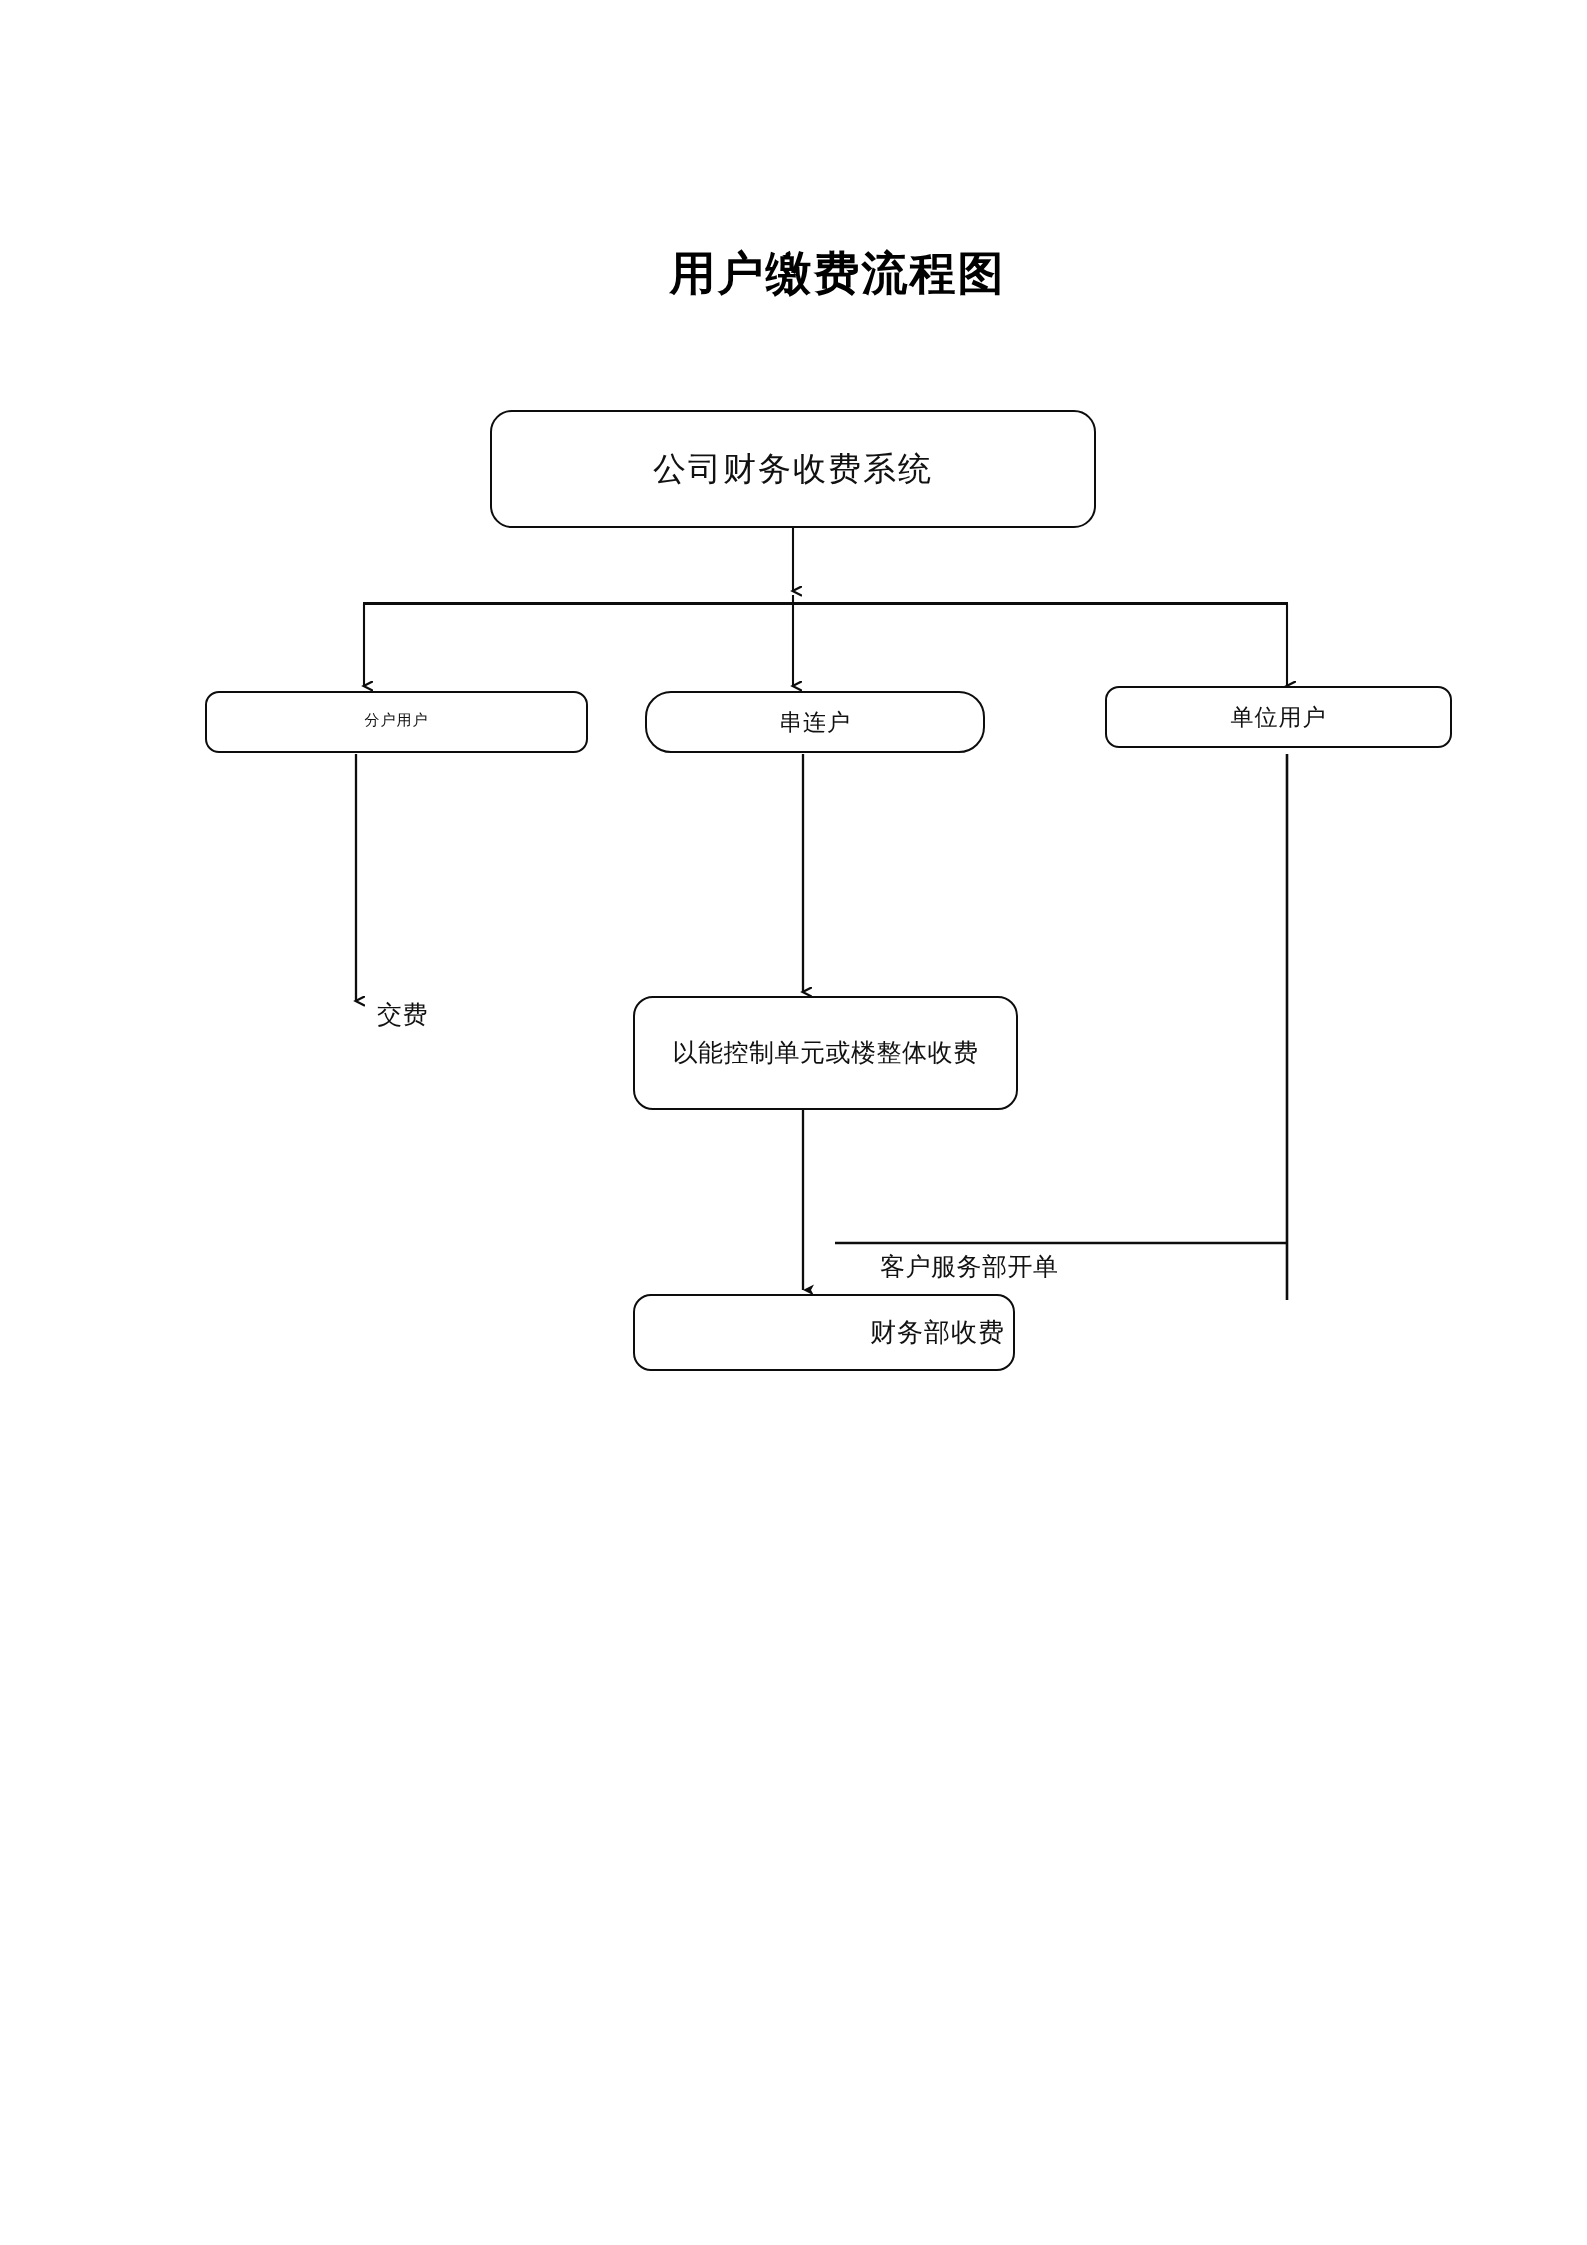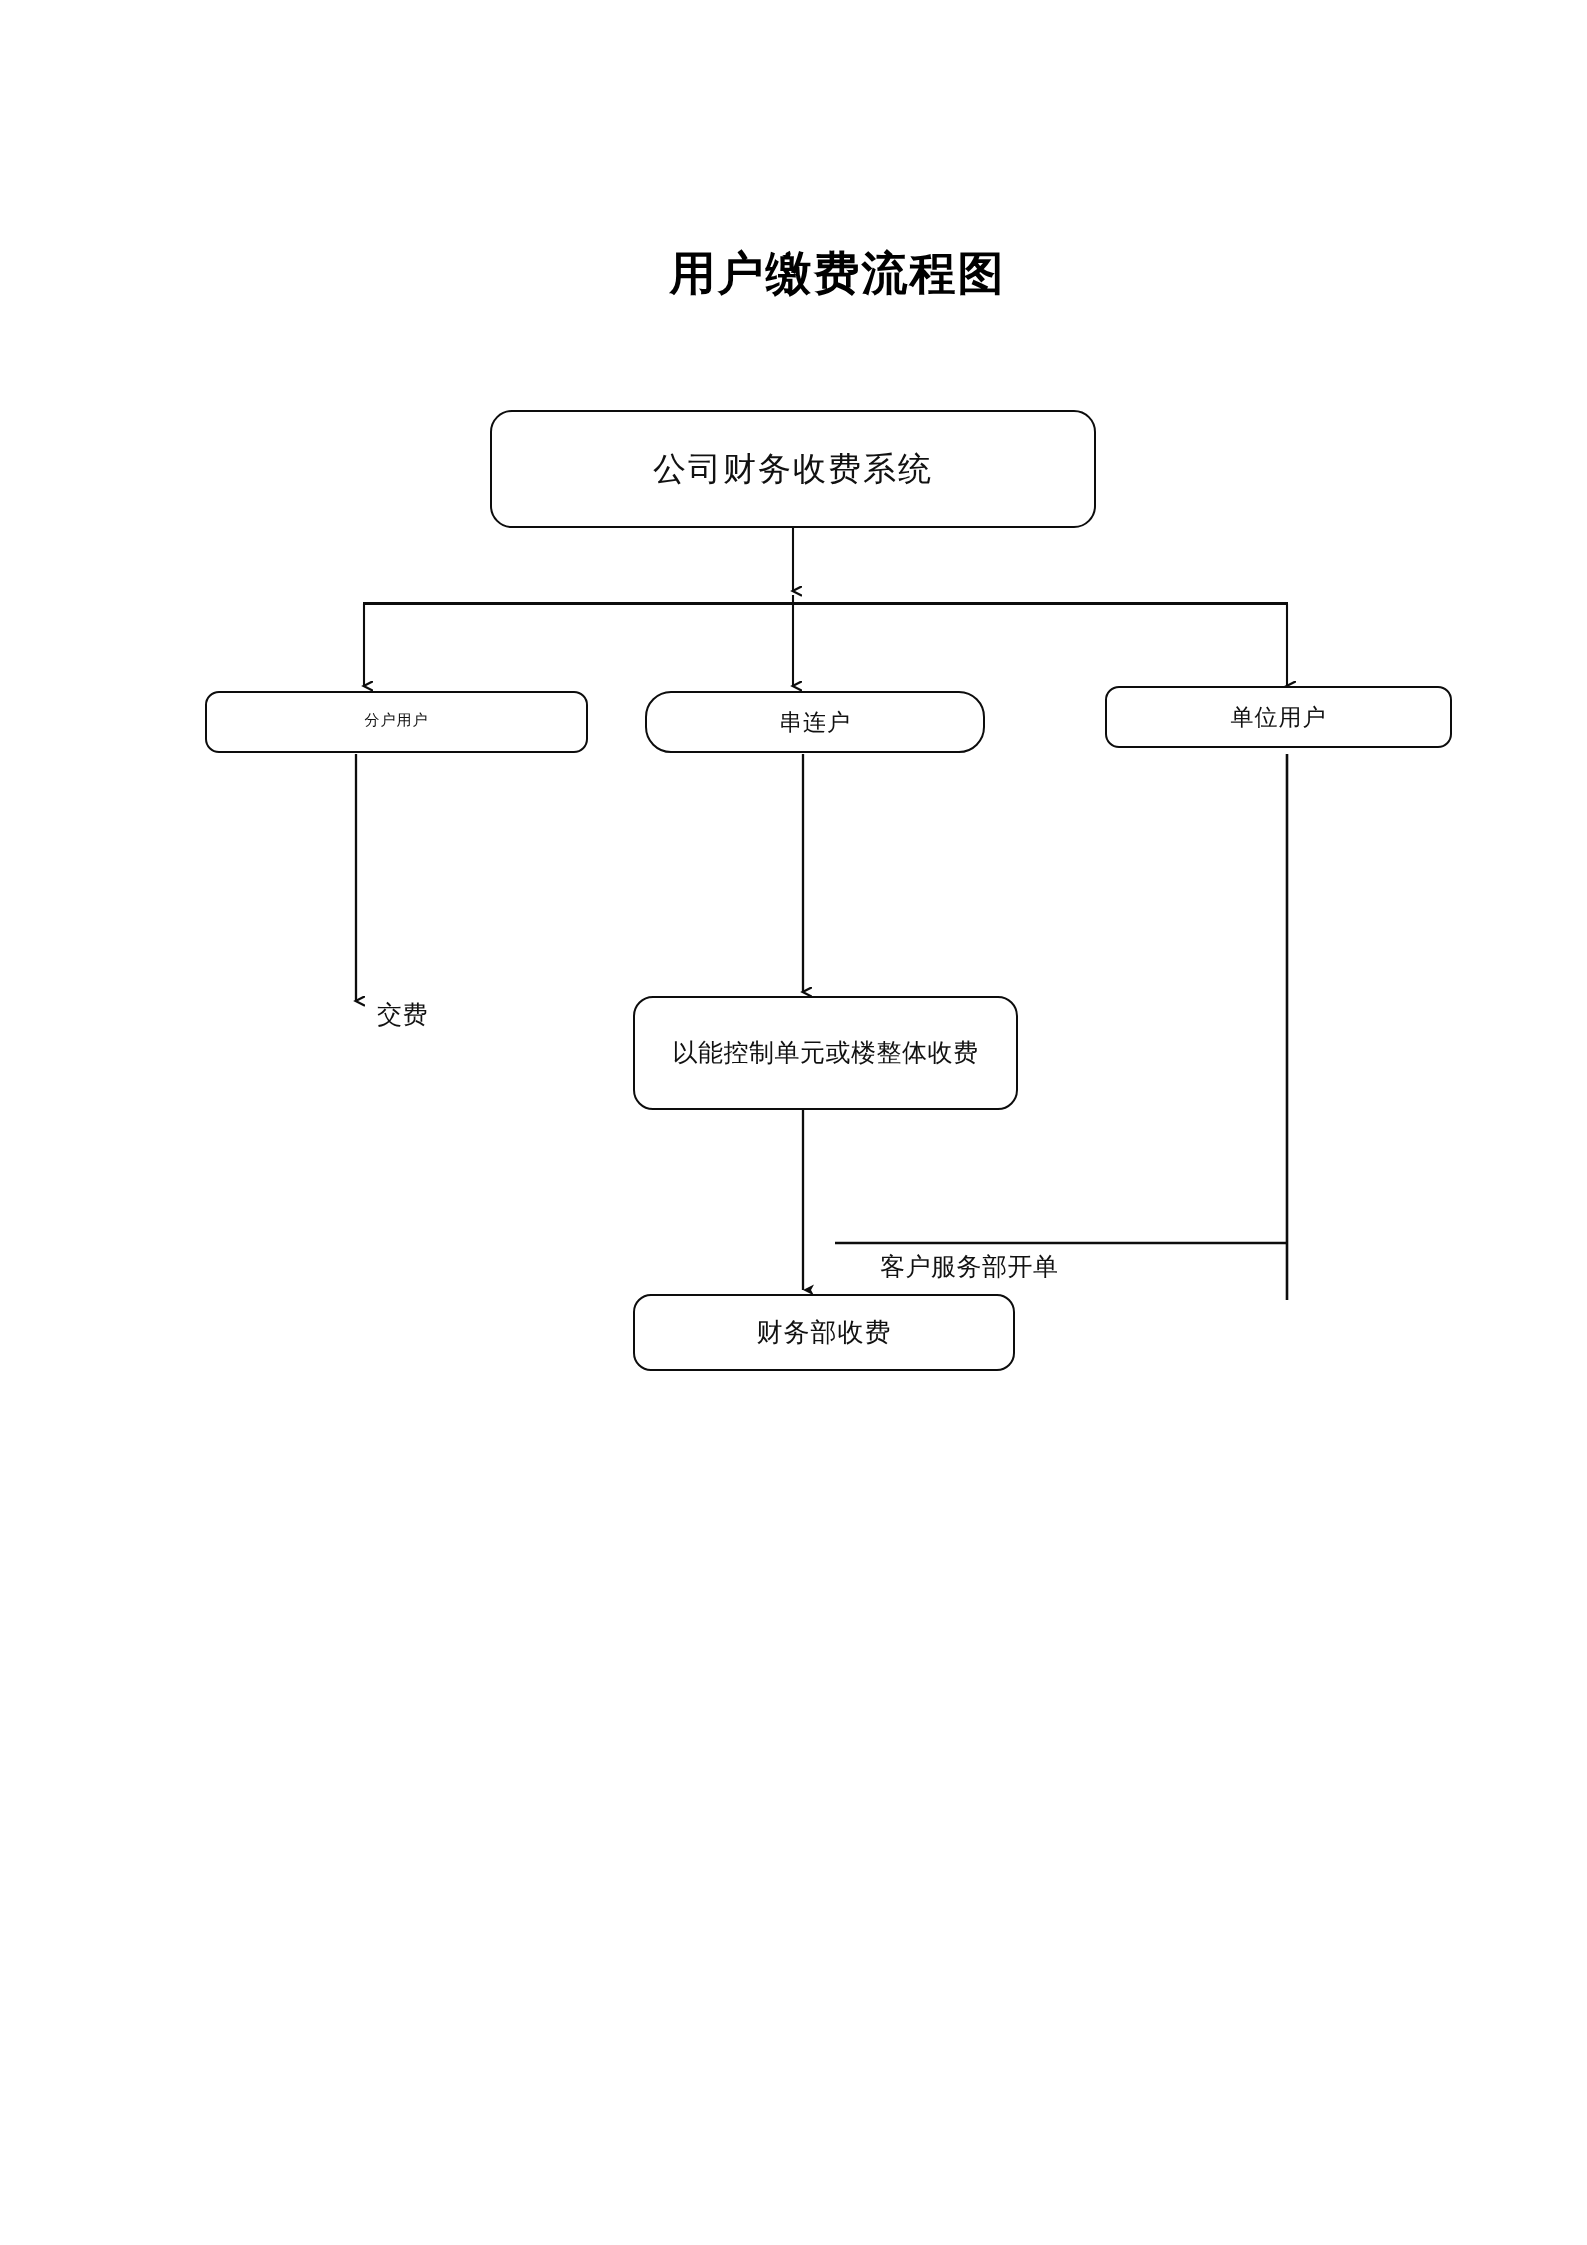--- a/index.html
+++ b/index.html
@@ -113,20 +113,21 @@
     text-align: right;
   }
   .node-finance {
     left: 633px;
     top: 1294px;
     width: 382px;
     height: 77px;
     font-size: 26px;
     letter-spacing: 1px;
     border-radius: 18px;
+    justify-content: flex-end;
   }
   .node-bank .node-text {
     display: block;
   }
   .edge-label {
     position: absolute;
     font-family: "DejaVu Serif", "Liberation Serif", serif;
     font-size: 25px;
     color: #111111;
     white-space: nowrap;

